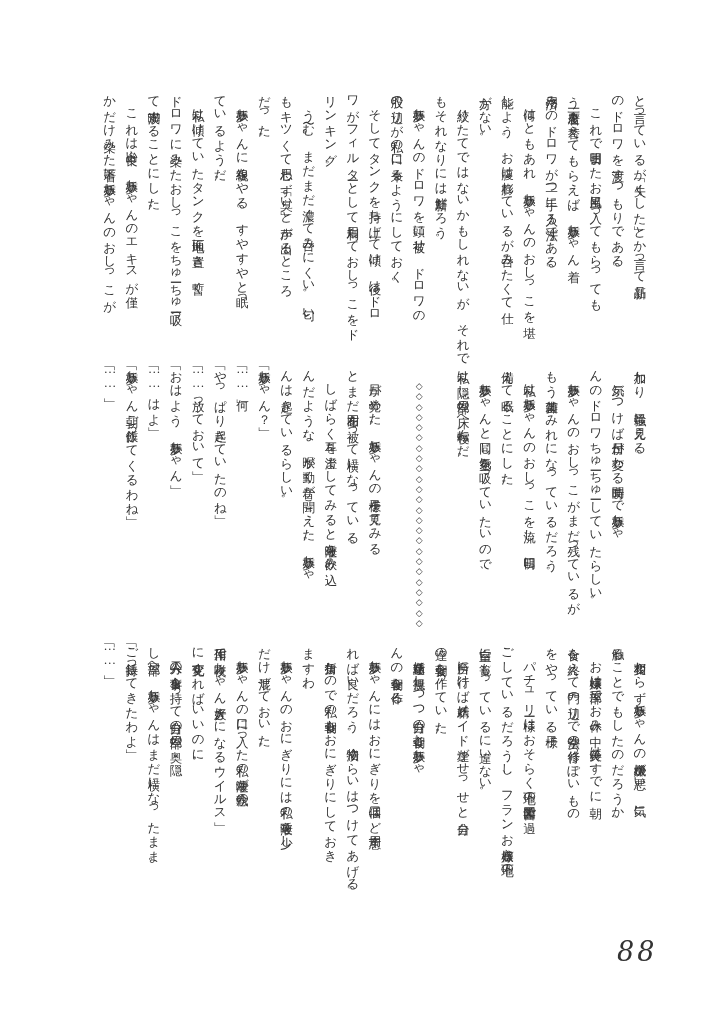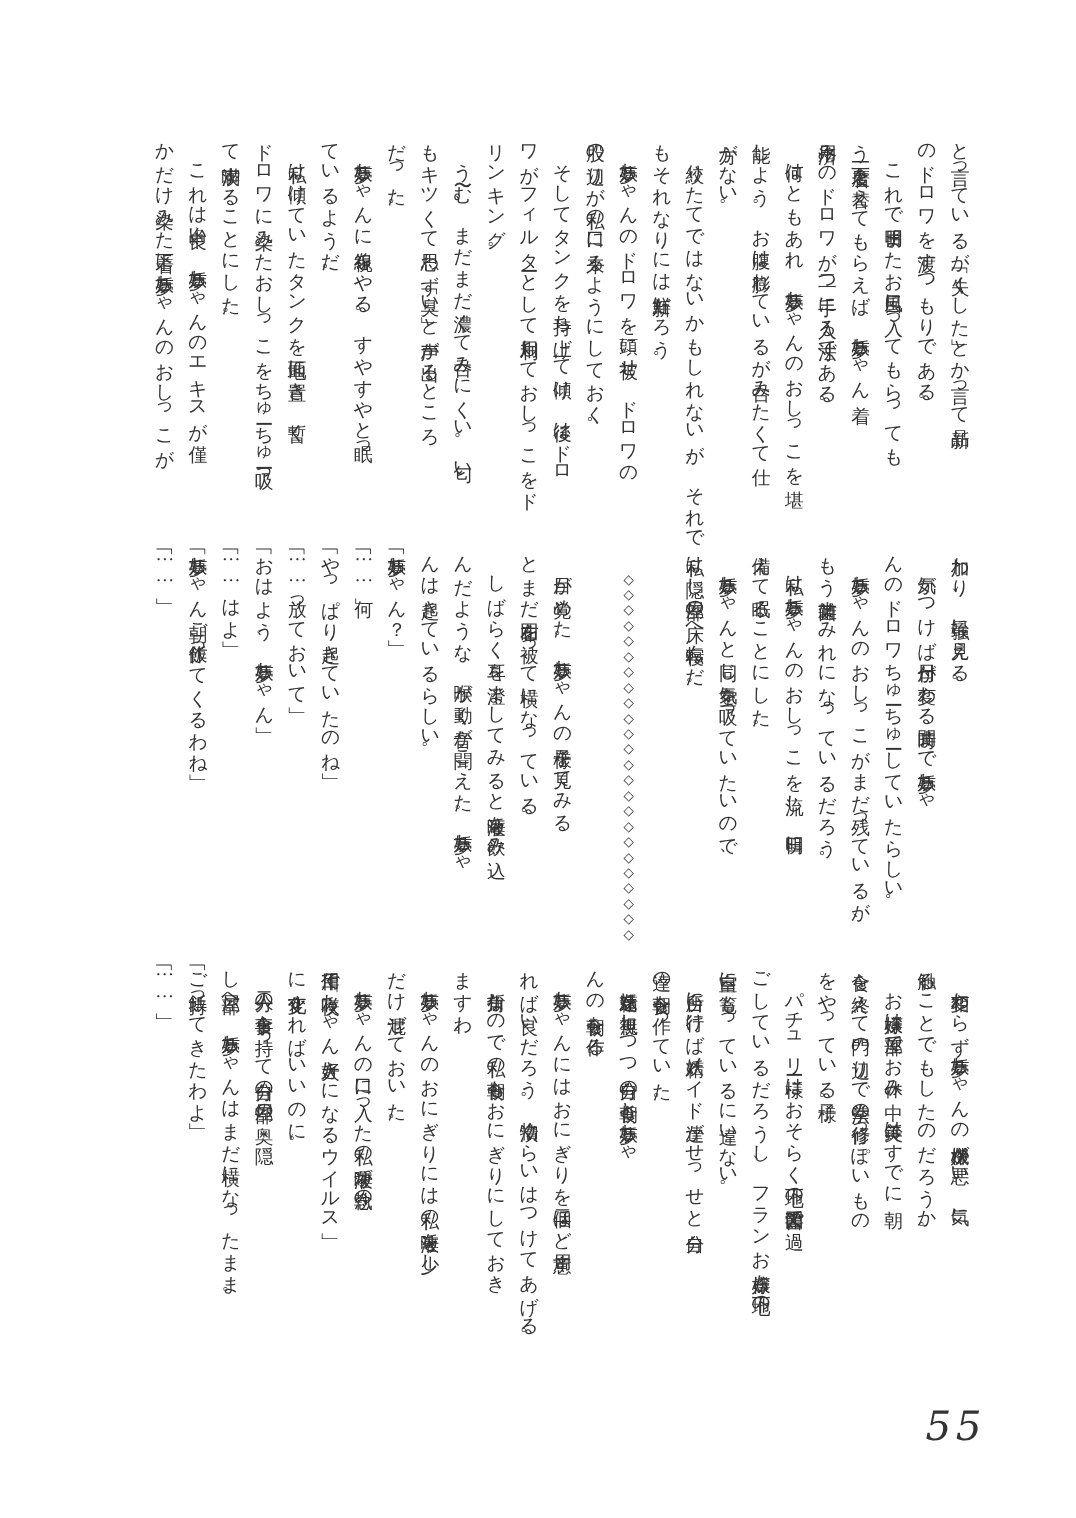--- a/index.html
+++ b/index.html
@@ -123,14 +123,14 @@
       <div class="col indent">妖夢ちゃんのおにぎりには私の唾液を少し</div>
       <div class="col">だけ混ぜておいた。</div>
       <div class="col indent">妖夢ちゃんの口に入った私の唾液が執念の</div>
       <div class="col">作用で「咲夜ちゃん大好きになるウイルス」</div>
       <div class="col">に変化すればいいのに。</div>
       <div class="col indent">二人分の食事を持って自分の部屋の奥、隠</div>
       <div class="col">し部屋へ。妖夢ちゃんはまだ横になったまま。</div>
       <div class="col">「ご飯持ってきたわよ」</div>
       <div class="col">「……」</div>
     </section>
-  <div class="page-number">55</div>
+  <div class="page-number">88</div>
 </div>
 
 </body></html>

